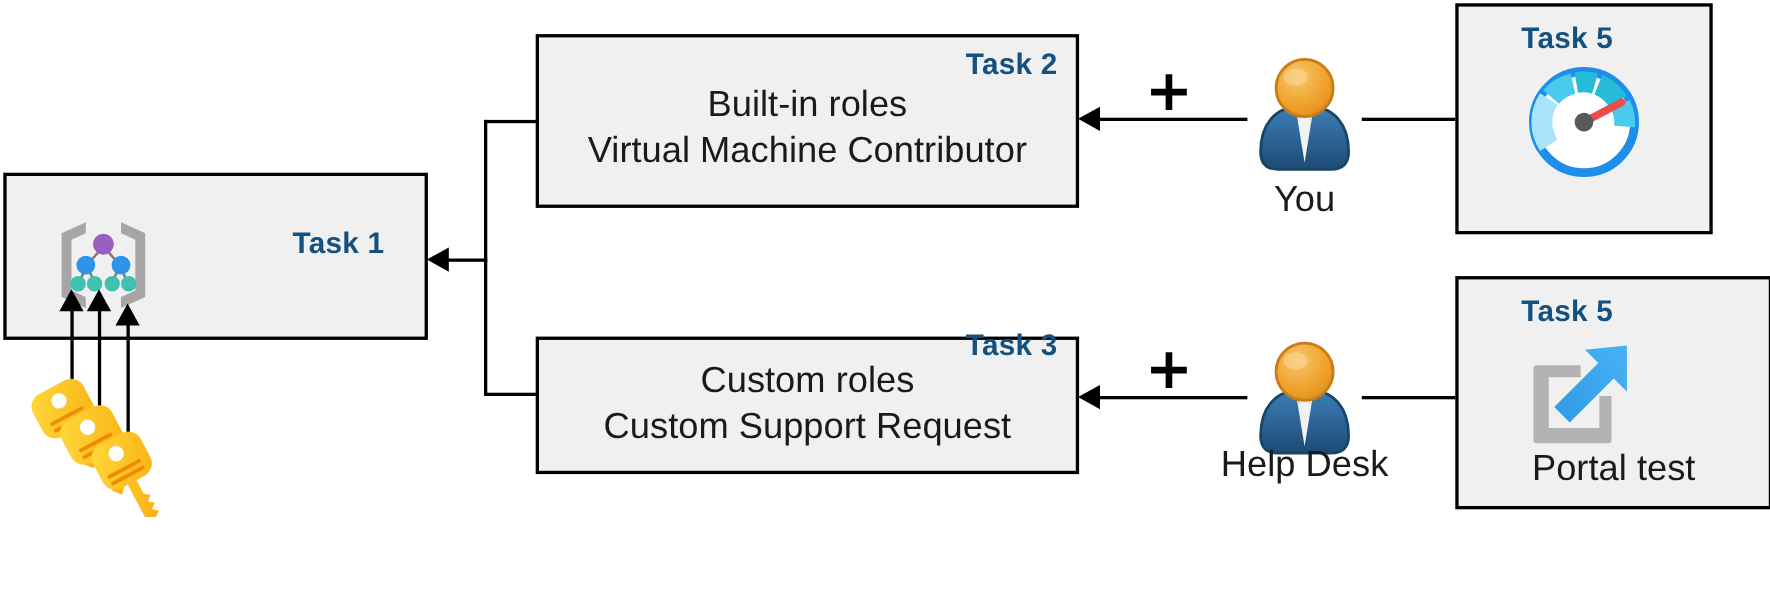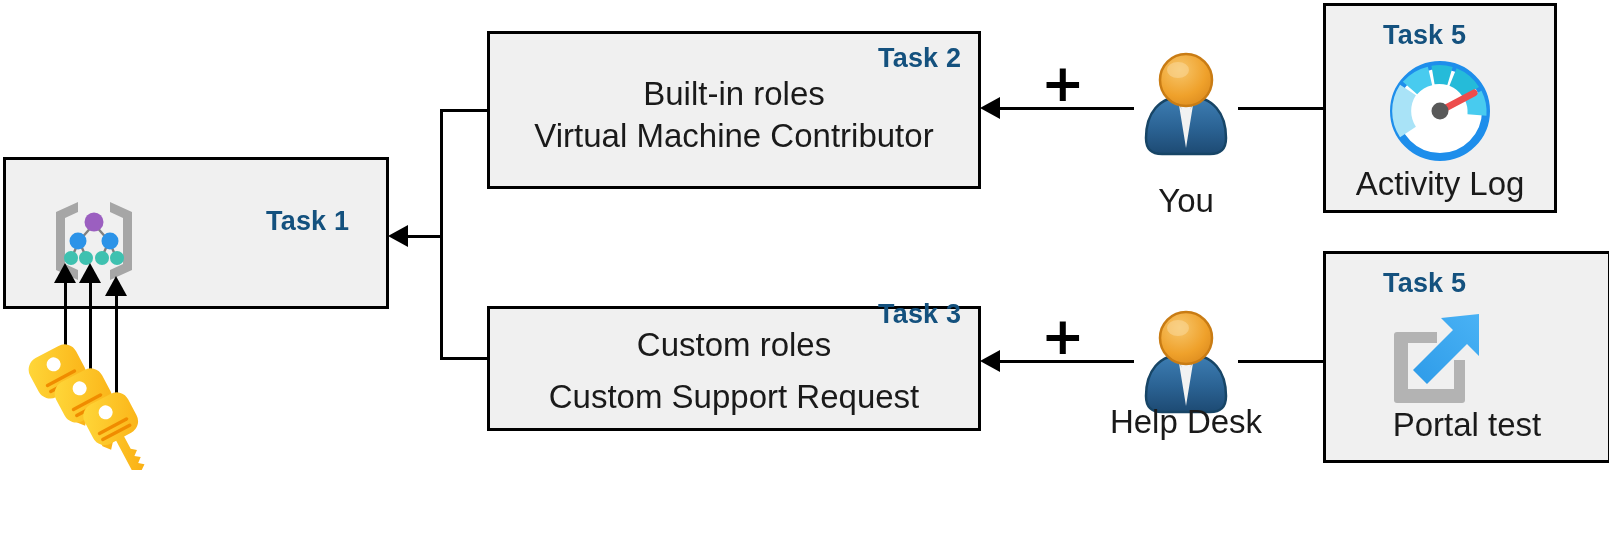--- a/index.html
+++ b/index.html
@@ -170,21 +170,21 @@
   </svg>
 
   <div class="task-box" style="left:487px; top:31px; width:494px; height:158px;"></div>
   <div class="task-label" style="left:878px; top:43px;">Task 2</div>
   <div class="box-text" style="left:490px; top:115px; width:488px;">Virtual Machine Contributor</div>
   <div class="box-text" style="left:490px; top:73px; width:488px;">Built-in roles</div>
 
   <div class="task-box" style="left:487px; top:306px; width:494px; height:125px;"></div>
   <div class="task-label" style="left:878px; top:299px;">Task 3</div>
   <div class="box-text" style="left:490px; top:324px; width:488px;">Custom roles</div>
-  <div class="box-text" style="left:490px; top:366px; width:488px;margin-top:10px;">Custom Support Request</div>
+  <div class="box-text" style="left:490px; top:366px; width:488px;">Custom Support Request</div>
 
   <div class="hline" style="left:440px; top:109px; width:50px;"></div>
 
   <div class="hline" style="left:440px; top:357px; width:50px;"></div>
 
   <div class="vline" style="left:440px; top:109px; height:251px;"></div>
 
   <div class="hline" style="left:407px; top:235px; width:36px;"></div>
   <div class="arrow-left" style="left:388px; top:225px;"></div>
 
@@ -208,21 +208,21 @@
 
     <path d="M48 44 C20 44 8 62 8 86 C8 98 14 102 24 102 h48 c10 0 16 -4 16 -16 C88 62 76 44 48 44 Z" fill="url(#bodyG)" stroke="#174566" stroke-width="2.5"></path>
 
     <path d="M40 47 L48 96 L56 47 L48 53 Z" fill="#F2F2F2"></path>
     <path d="M38 46 L44 58 L40 47 Z" fill="#16405F" opacity="0.55"></path>
     <path d="M58 46 L52 58 L56 47 Z" fill="#16405F" opacity="0.55"></path>
 
     <circle cx="48" cy="28" r="26" fill="url(#headG)" stroke="#C97C14" stroke-width="2.5"></circle>
     <ellipse cx="40" cy="18" rx="11" ry="8" fill="#FAD99A" opacity="0.55"></ellipse>
   </svg>
-  <div class="person-caption" style="left:1106px; top:161px; width:160px;margin-top:20px;">You</div>
+  <div class="person-caption" style="left:1106px; top:161px; width:160px;">You</div>
 
   <div class="hline" style="left:1238px; top:107px; width:115px;"></div>
   <div class="arrow-right" style="left:1352px; top:98px;"></div>
 
   <div class="task-box" style="left:1323px; top:3px; width:234px; height:210px;"></div>
   <div class="task-label" style="left:1383px; top:20px;">Task 5</div>
 
   <svg class="free-svg" style="left:1388px; top:60px;" width="104" height="102" viewBox="0 0 104 102">
     <circle cx="52" cy="51" r="46" fill="#FFFFFF" stroke="#1E8EEB" stroke-width="8"></circle>
 
@@ -230,21 +230,20 @@
       <path d="M20 72 A38 38 0 0 1 20 30" stroke="#A9E3F7"></path>
       <path d="M22 28 A38 38 0 0 1 42 16" stroke="#48CBEF"></path>
       <path d="M45 15 A38 38 0 0 1 62 16" stroke="#25BBD9"></path>
       <path d="M65 17 A38 38 0 0 1 83 32" stroke="#25BBD9"></path>
       <path d="M85 35 A38 38 0 0 1 89 55" stroke="#48CBEF"></path>
     </g>
 
     <line x1="52" y1="51" x2="86" y2="33" stroke="#ED4C4C" stroke-width="7" stroke-linecap="round"></line>
     <circle cx="52" cy="51" r="8.5" fill="#595959"></circle>
   </svg>
-  <div class="box-text" style="left:1323px; top:163px; width:234px;">Activity Log</div>
 
   <div class="hline" style="left:1000px; top:360px; width:134px;"></div>
   <div class="arrow-left" style="left:980px; top:350px;"></div>
   <div class="plus" style="left:1041px; top:310px;">+</div>
 
   <svg class="free-svg" style="left:1138px; top:310px;" width="96" height="108" viewBox="0 0 96 108">
     <path d="M48 44 C20 44 8 62 8 86 C8 98 14 102 24 102 h48 c10 0 16 -4 16 -16 C88 62 76 44 48 44 Z" fill="url(#bodyG)" stroke="#174566" stroke-width="2.5"></path>
     <path d="M40 47 L48 96 L56 47 L48 53 Z" fill="#F2F2F2"></path>
     <path d="M38 46 L44 58 L40 47 Z" fill="#16405F" opacity="0.55"></path>
     <path d="M58 46 L52 58 L56 47 Z" fill="#16405F" opacity="0.55"></path>

